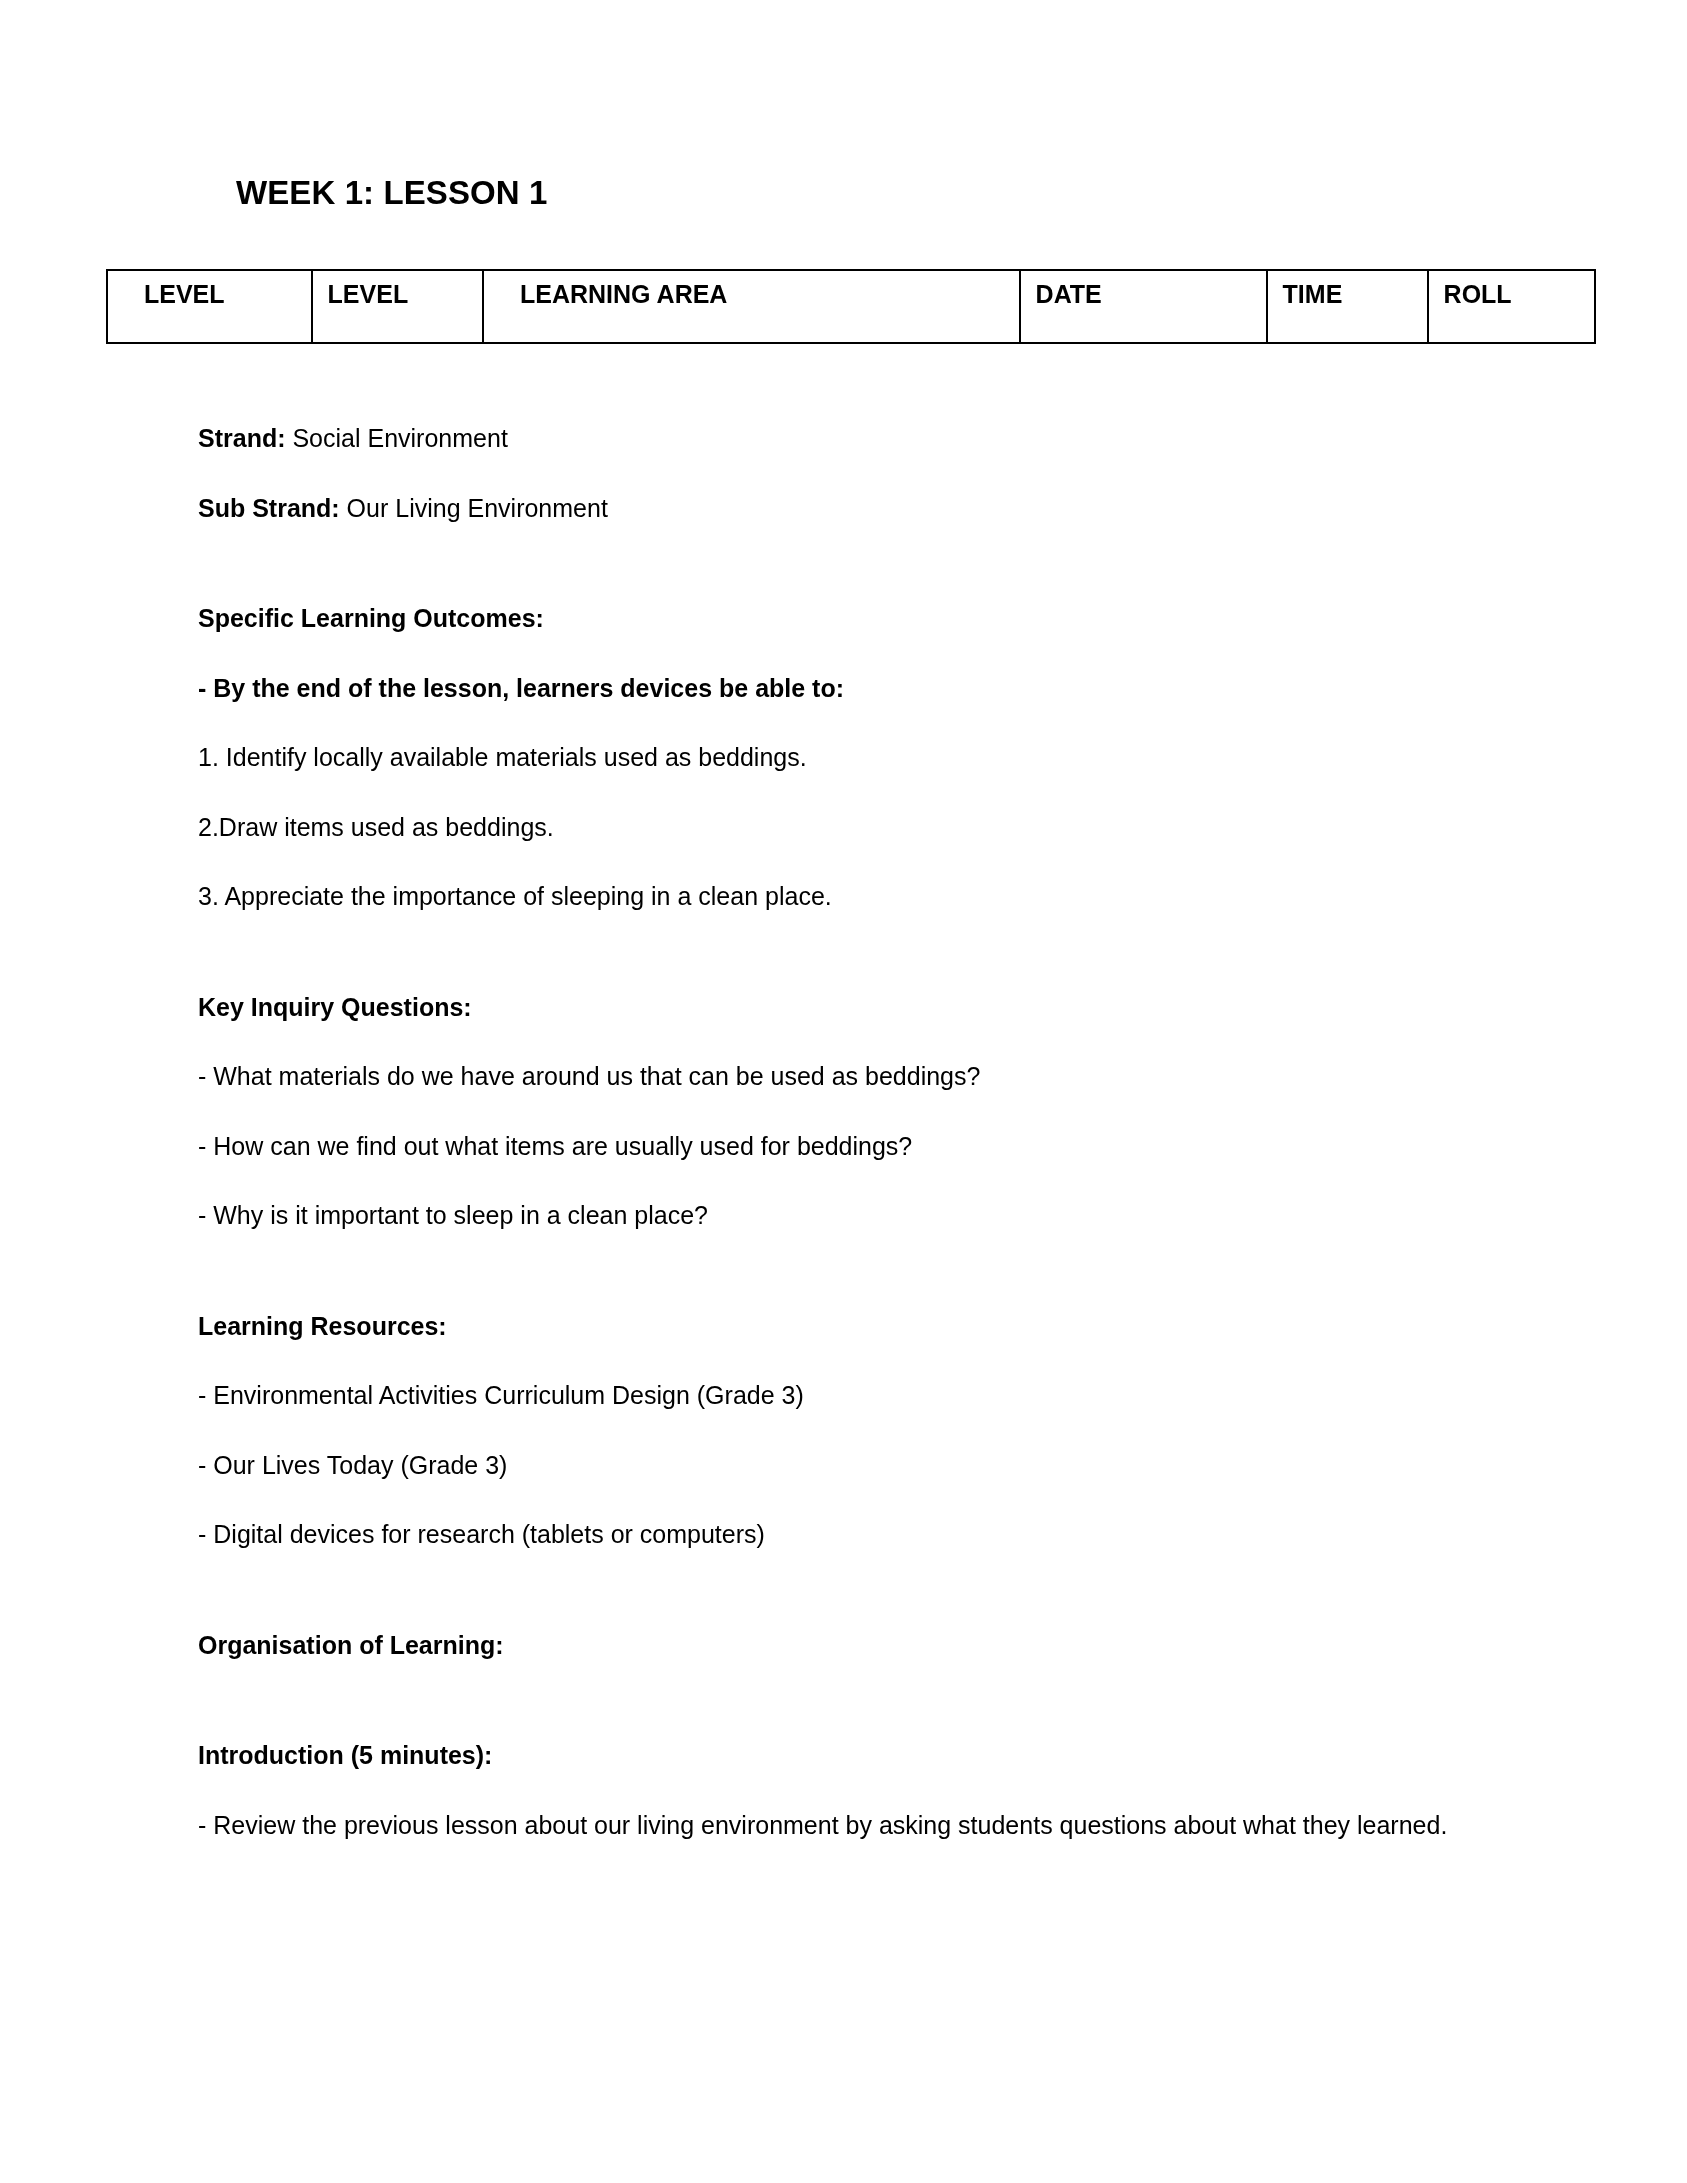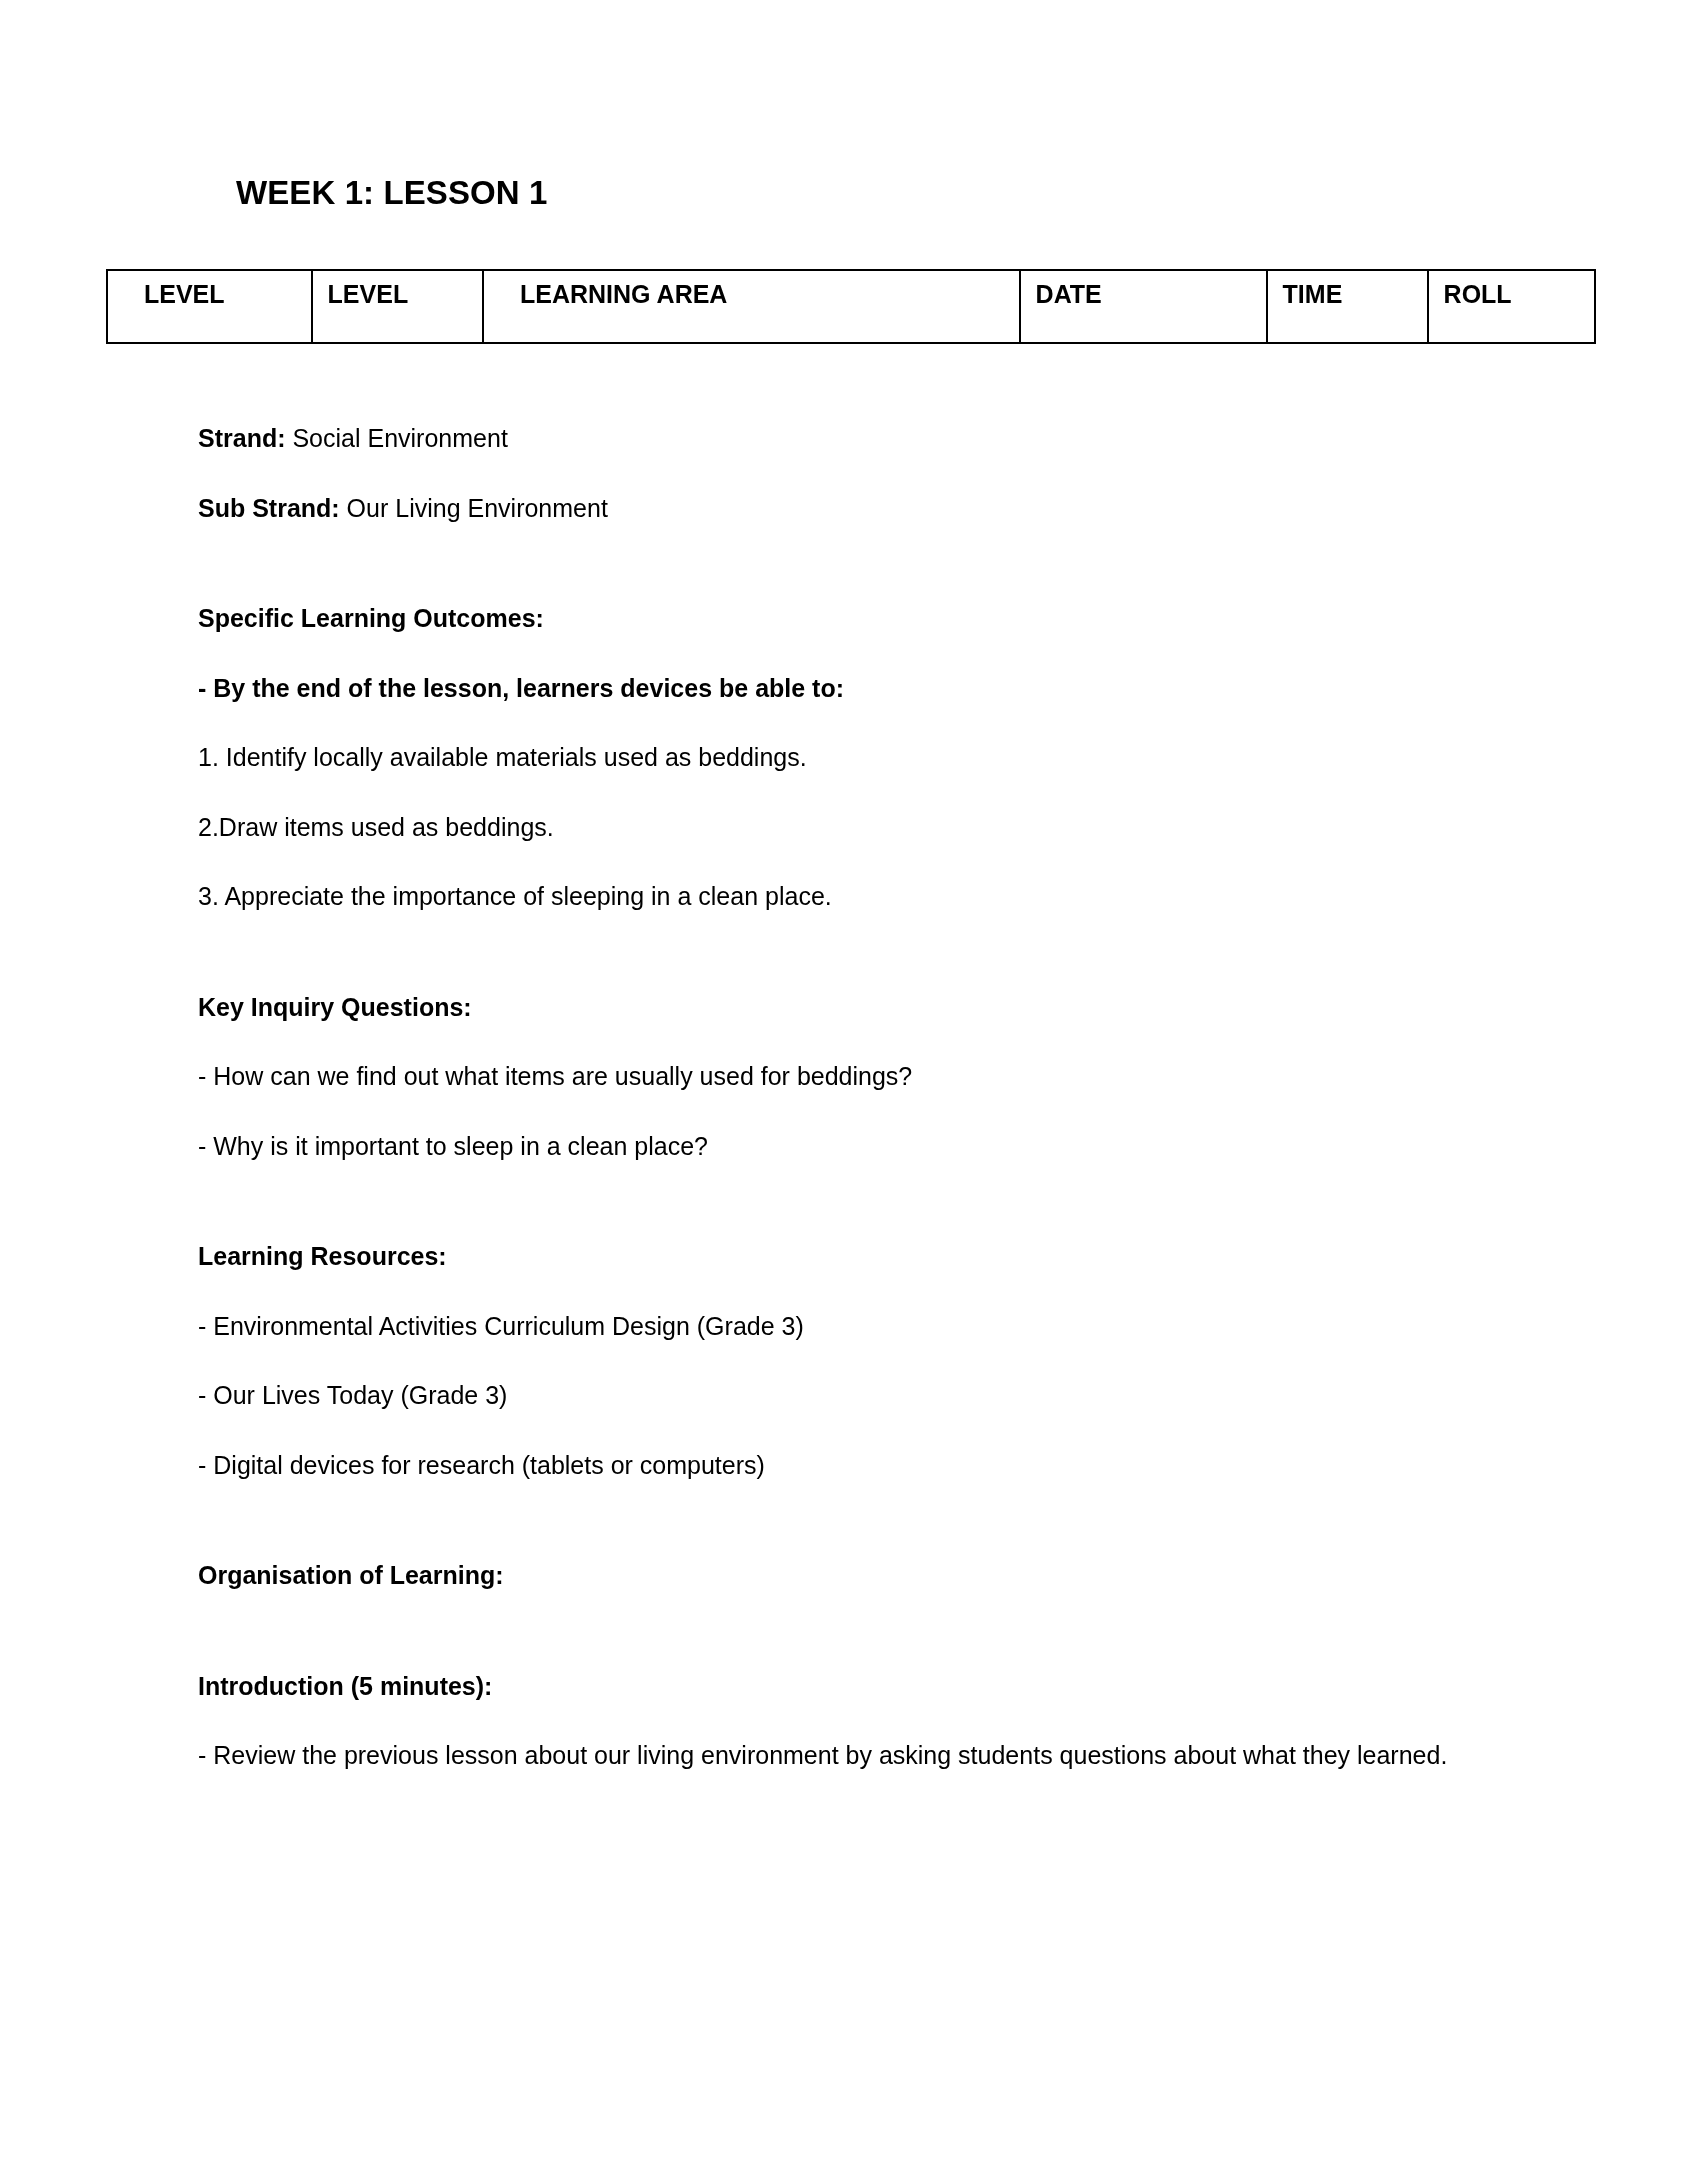--- a/index.html
+++ b/index.html
@@ -134,20 +134,21 @@
 
     <p class="line bold">Specific Learning Outcomes:</p>
     <p class="line bold">- By the end of the lesson, learners devices be able to:</p>
     <p class="line">1. Identify locally available materials used as beddings.</p>
     <p class="line">2.Draw items used as beddings.</p>
     <p class="line">3. Appreciate the importance of sleeping in a clean place.</p>
 
     <div class="spacer-lg"></div>
 
     <p class="line bold">Key Inquiry Questions:</p>
+    <p class="line">- What materials do we have around us that can be used as beddings?</p>
     <p class="line">- How can we find out what items are usually used for beddings?</p>
     <p class="line">- Why is it important to sleep in a clean place?</p>
 
     <div class="spacer-lg"></div>
 
     <p class="line bold">Learning Resources:</p>
     <p class="line">- Environmental Activities Curriculum Design (Grade 3)</p>
     <p class="line">- Our Lives Today (Grade 3)</p>
     <p class="line">- Digital devices for research (tablets or computers)</p>
 

